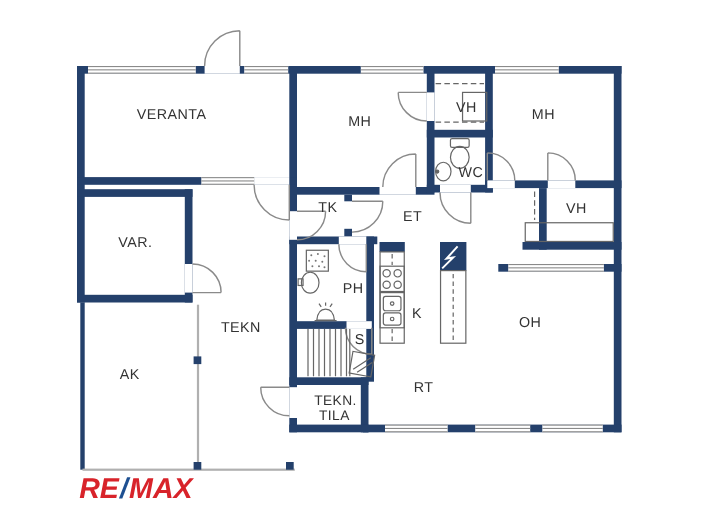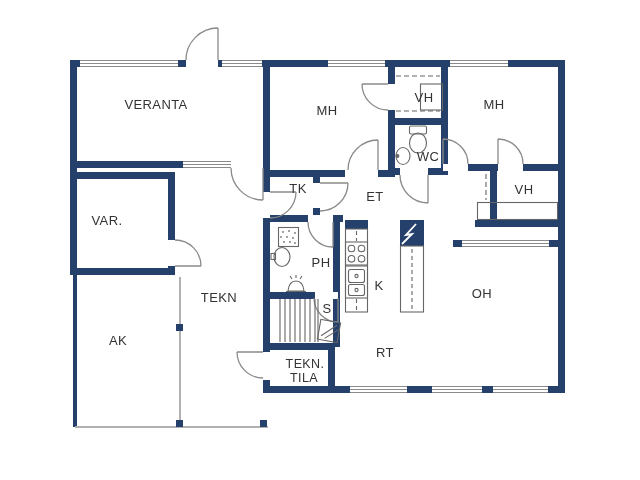--- a/index.html
+++ b/index.html
@@ -184,25 +184,28 @@
   </svg>
 
   <span class="lbl" style="left:156px;top:104px">VERANTA</span>
   <span class="lbl" style="left:327px;top:110px">MH</span>
   <span class="lbl" style="left:424px;top:97px">VH</span>
   <span class="lbl" style="left:494px;top:104px">MH</span>
   <span class="lbl" style="left:428px;top:156px">WC</span>
   <span class="lbl" style="left:298px;top:188px">TK</span>
   <span class="lbl" style="left:375px;top:196px">ET</span>
   <span class="lbl" style="left:524px;top:189px">VH</span>
-  <span class="lbl" style="left:107px;top:220px">VAR.</span>
+  <span class="lbl" style="left:123px;top:220px">VAR.</span>
   <span class="lbl" style="left:321px;top:262px">PH</span>
   <span class="lbl" style="left:379px;top:285px">K</span>
   <span class="lbl" style="left:219px;top:297px">TEKN</span>
   <span class="lbl" style="left:327px;top:308px">S</span>
   <span class="lbl" style="left:482px;top:293px">OH</span>
   <span class="lbl" style="left:118px;top:340px">AK</span>
   <span class="lbl" style="left:385px;top:352px">RT</span>
   <span class="lbl sm" style="left:305px;top:364px">TEKN.</span>
   <span class="lbl sm" style="left:304px;top:378px">TILA</span>
 
+  <div class="logo">
+    <span class="re">RE</span><span class="slash">/</span><span class="max">MAX</span>
+  </div>
 
 </div>
 
 </body></html>

